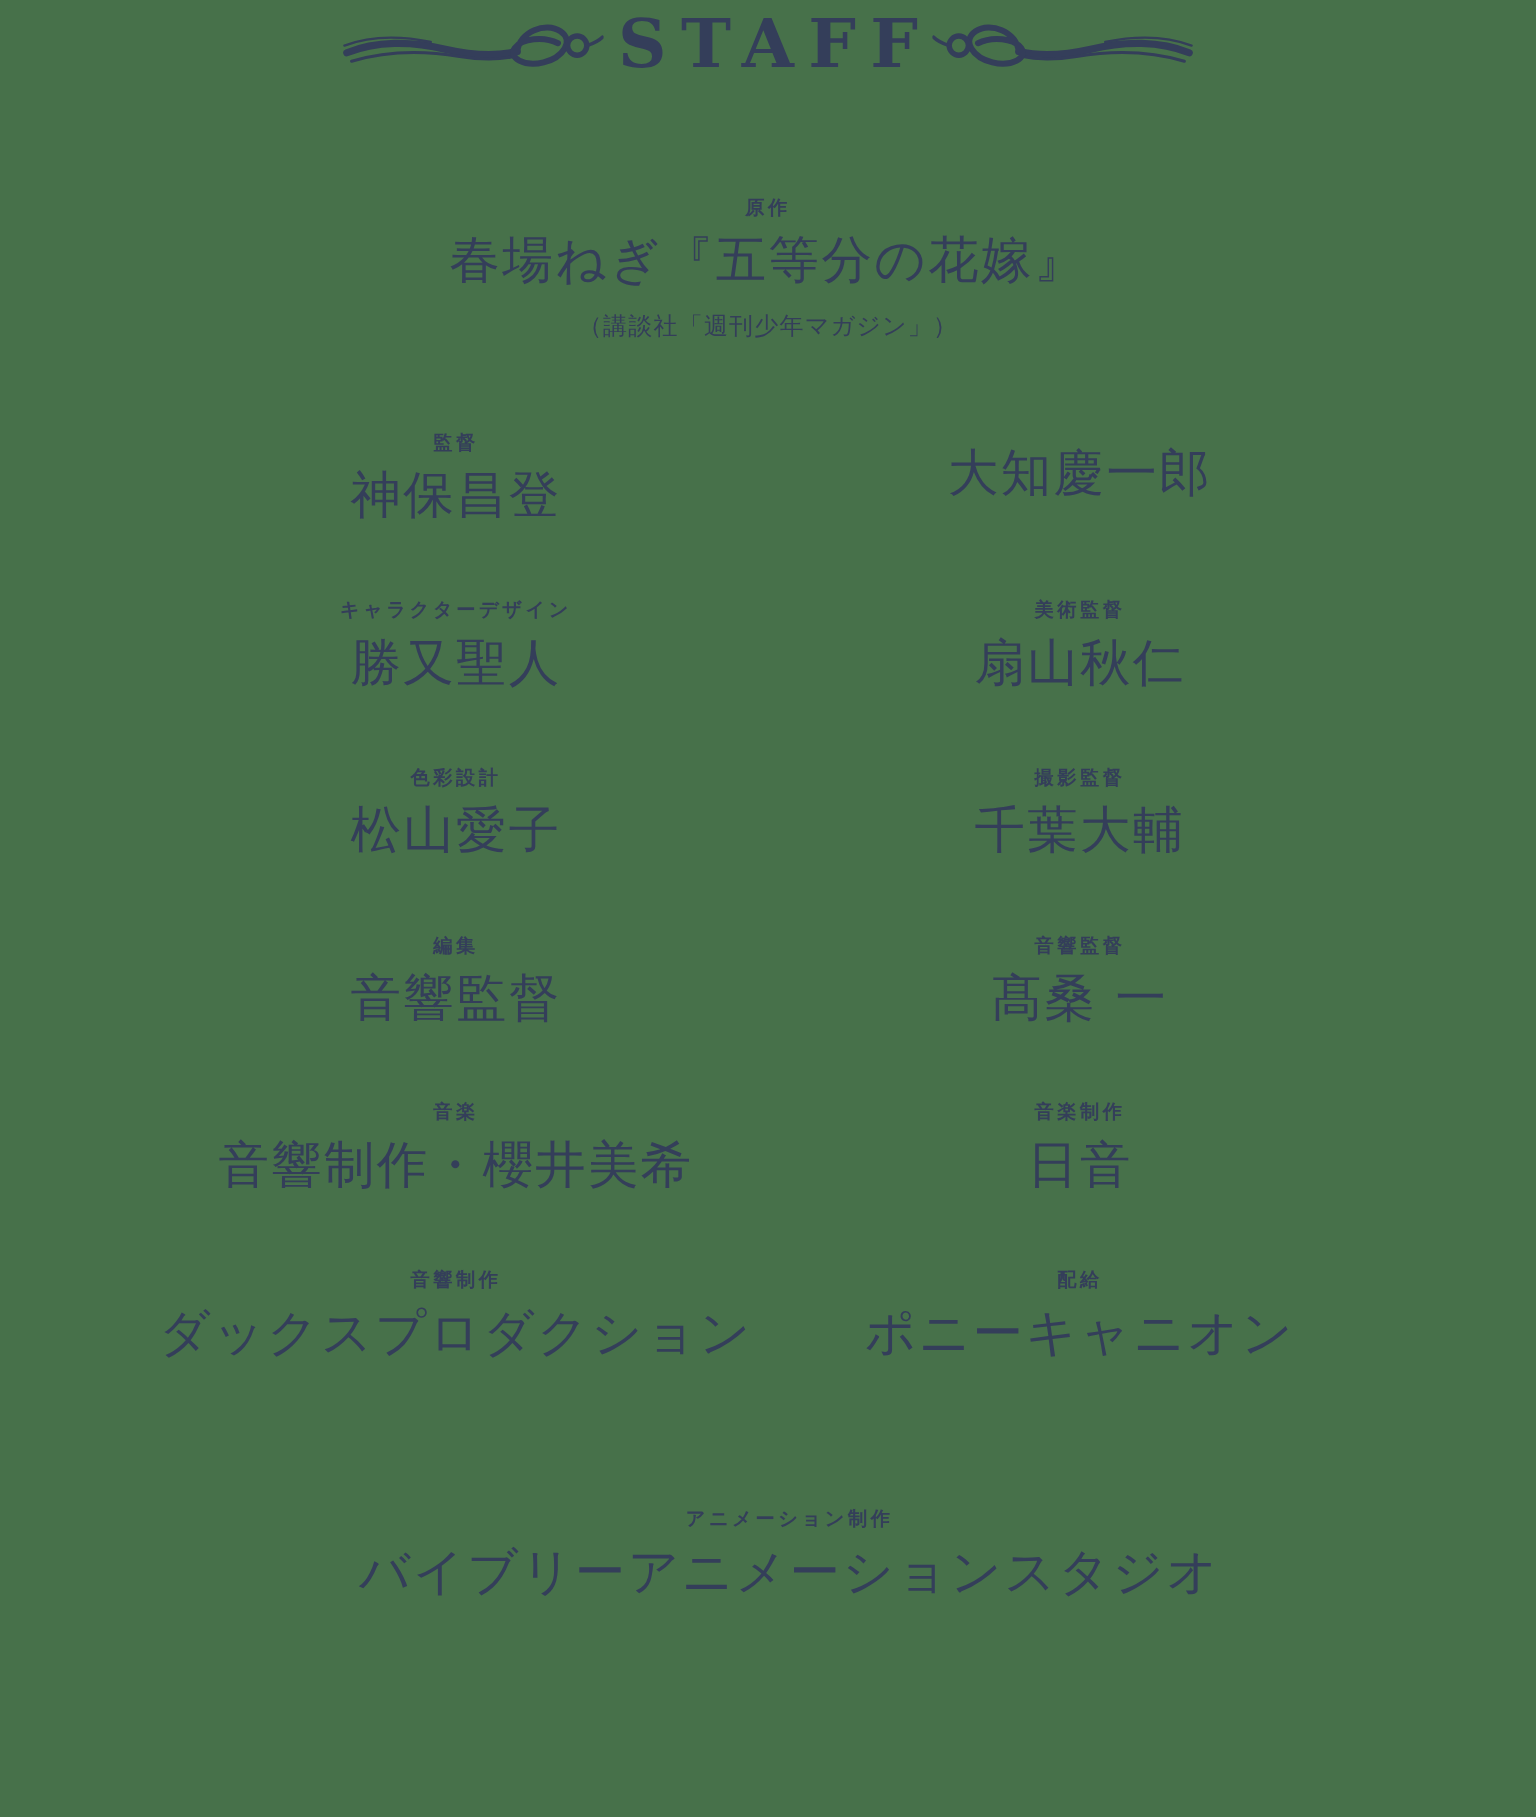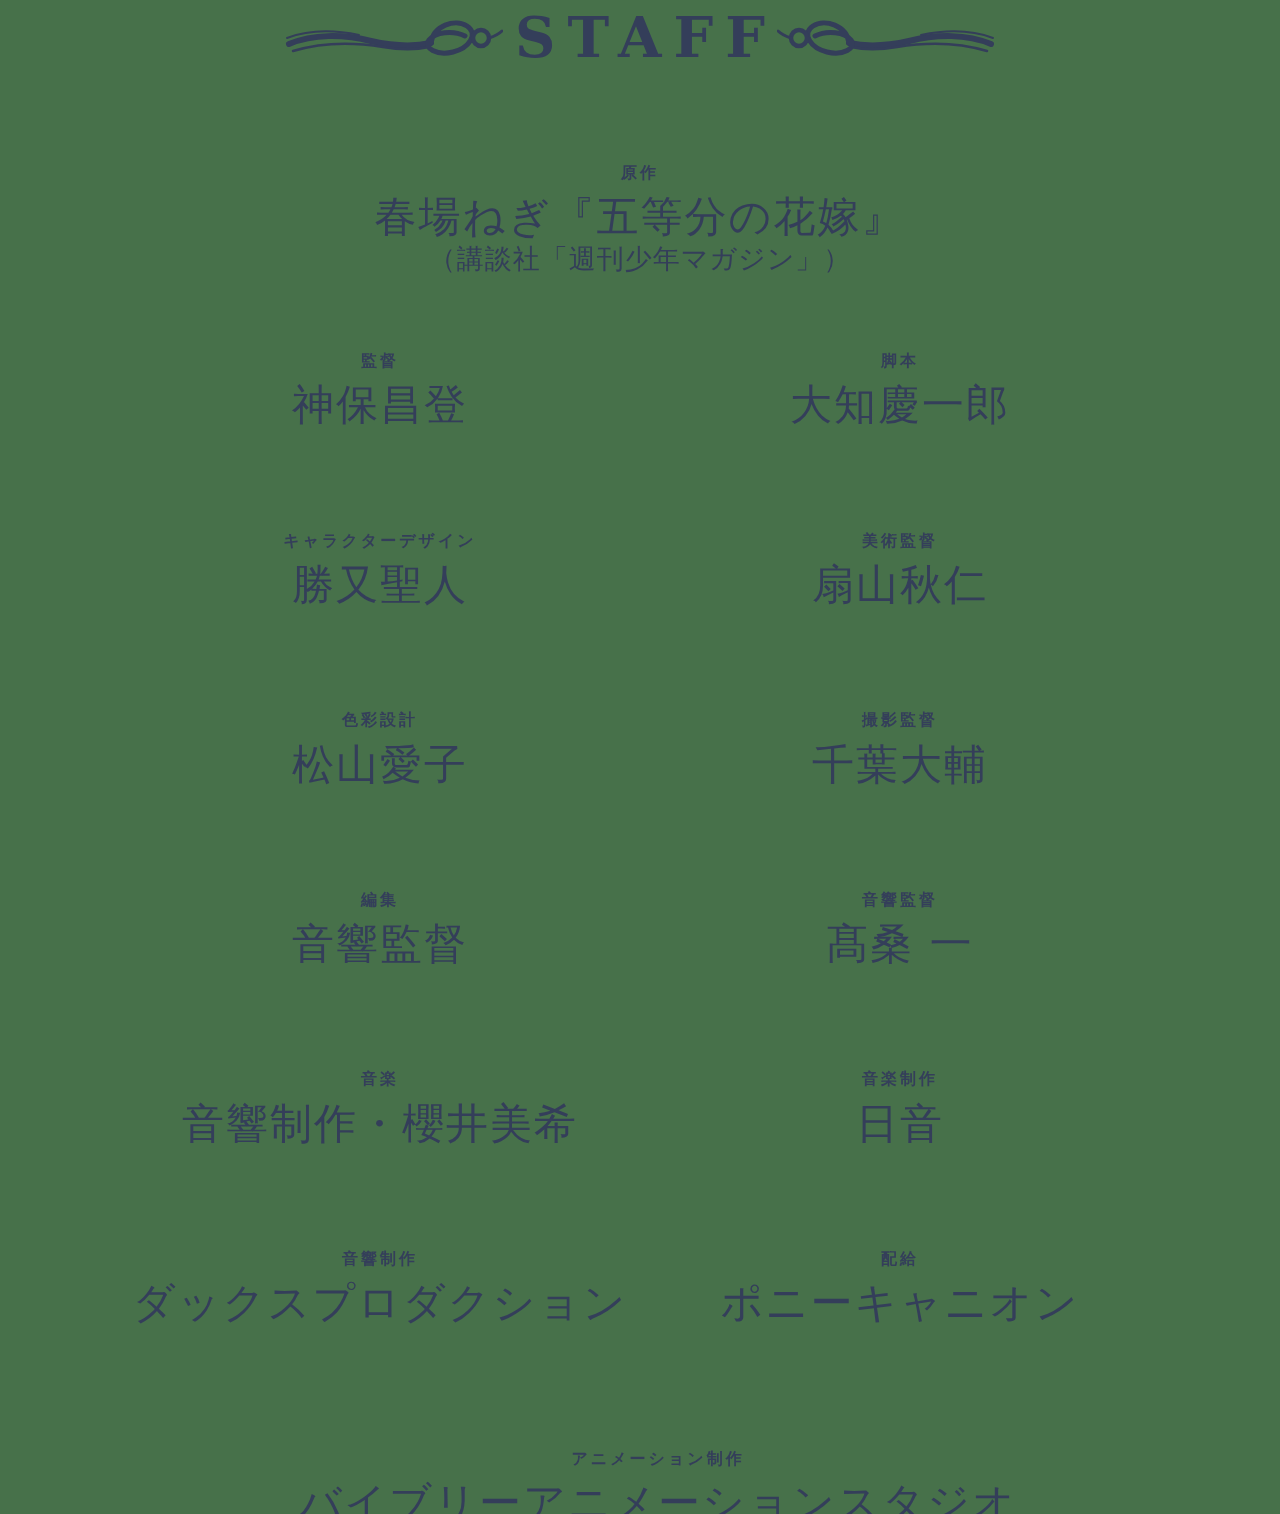--- a/index.html
+++ b/index.html
@@ -48,32 +48,33 @@
     line-height: 1.2;
   }
   .credit-name {
     font-size: 42px;
     letter-spacing: 2px;
     line-height: 1.2;
     margin-top: 10px;
     white-space: nowrap;
   }
   .featured-note {
-    font-size: 27px;
+    font-size: 20px;
     letter-spacing: 1px;
     line-height: 1.2;
+    margin-top: 16px;
   }
 
   
   .credits-grid {
     width: 1040px;
     margin: 76px auto 0;
     display: grid;
     grid-template-columns: 1fr 1fr;
-    row-gap: 100px;
+    row-gap: 60px;
     text-align: center;
   }
 
   
   .footer-credit {
     text-align: center;
     margin-top: 120px;
     margin-left: 36px;
   }
 </style>
@@ -112,21 +113,20 @@
   <div class="featured-note">（講談社「週刊少年マガジン」）</div>
 </div>
 
 <div class="credits-grid">
 
   <div class="credit">
     <div class="role-label">監督</div>
     <div class="credit-name">神保昌登</div>
   </div>
   <div class="credit">
-    <div class="role-label">脚本</div>
     <div class="credit-name">大知慶一郎</div>
   </div>
 
   <div class="credit">
     <div class="role-label">キャラクターデザイン</div>
     <div class="credit-name">勝又聖人</div>
   </div>
   <div class="credit">
     <div class="role-label">美術監督</div>
     <div class="credit-name">扇山秋仁</div>

